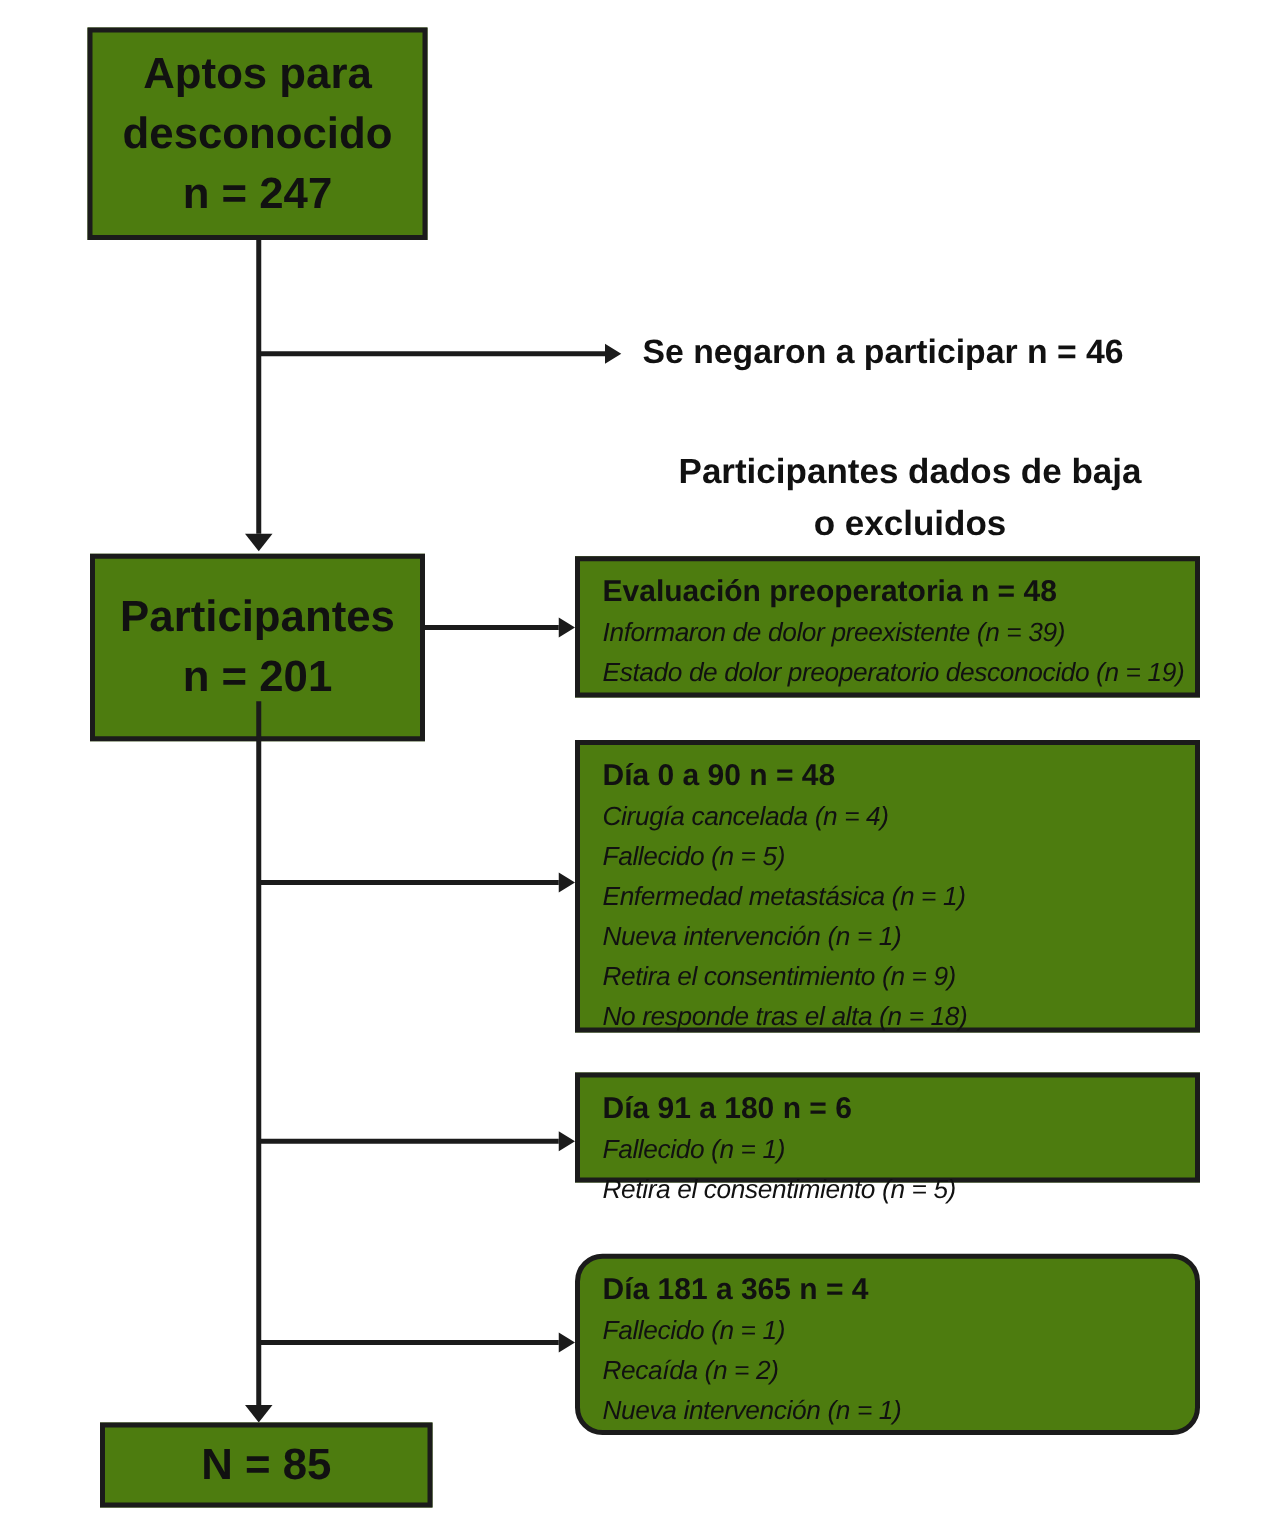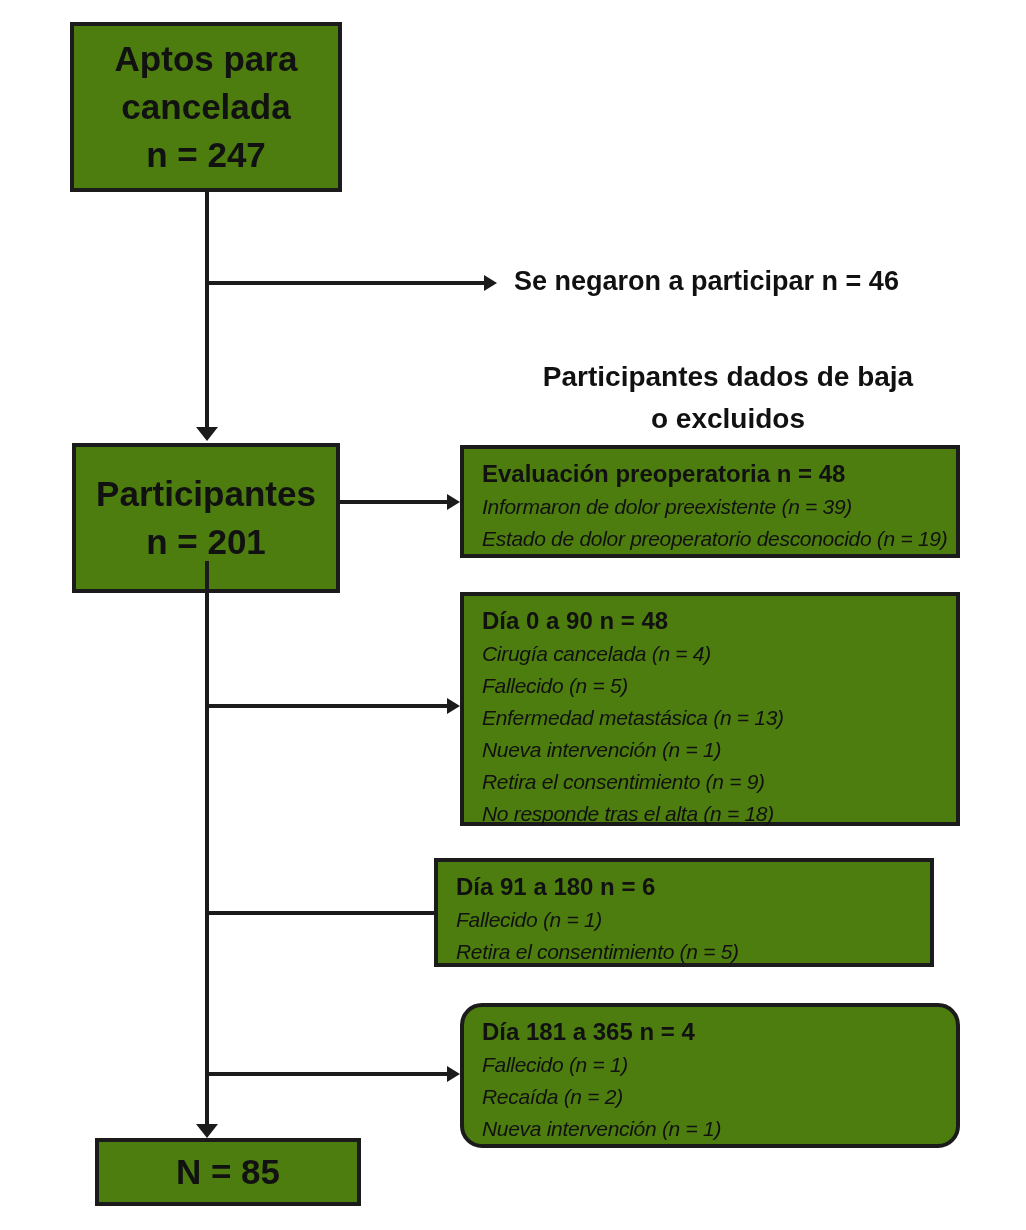--- a/index.html
+++ b/index.html
@@ -89,21 +89,21 @@
     text-align: center;
   }
 </style>
 </head>
 <body>
 
 <div class="canvas">
 
   <div class="box left-box" style="left:70px; top:22px; width:272px; height:170px;">
     <div>Aptos para</div>
-    <div>cancelada</div>
+    <div>desconocido</div>
     <div>n = 247</div>
   </div>
 
   <div class="vline" style="left:205px; top:192px; height:235px;"></div>
   <div class="arrow-down" style="left:196px; top:427px;"></div>
 
   <div class="hline" style="left:207px; top:281px; width:277px;"></div>
   <div class="arrow-right" style="left:484px; top:275px;"></div>
   <div class="free-label" style="left:514px; top:264px;">Se negaron a participar n = 46</div>
 
@@ -129,42 +129,42 @@
   <div class="vline" style="left:205px; top:561px; height:563px;"></div>
   <div class="arrow-down" style="left:196px; top:1124px;"></div>
 
   <div class="hline" style="left:207px; top:704px; width:240px;"></div>
   <div class="arrow-right" style="left:447px; top:698px;"></div>
 
   <div class="box right-box" style="left:460px; top:592px; width:500px; height:234px; ">
     <div class="rb-title">Día 0 a 90 n = 48</div>
     <div class="rb-item">Cirugía cancelada (n = 4)</div>
     <div class="rb-item">Fallecido (n = 5)</div>
-    <div class="rb-item">Enfermedad metastásica (n = 13)</div>
+    <div class="rb-item">Enfermedad metastásica (n = 1)</div>
     <div class="rb-item">Nueva intervención (n = 1)</div>
     <div class="rb-item">Retira el consentimiento (n = 9)</div>
     <div class="rb-item">No responde tras el alta (n = 18)</div>
   </div>
 
   <div class="hline" style="left:207px; top:911px; width:240px;"></div>
   <div class="arrow-right" style="left:447px; top:905px;"></div>
 
-  <div class="box right-box" style="left:434px; top:858px; width:500px; height:109px;">
+  <div class="box right-box" style="left:460px; top:858px; width:500px; height:88px;">
     <div class="rb-title">Día 91 a 180 n = 6</div>
     <div class="rb-item">Fallecido (n = 1)</div>
     <div class="rb-item">Retira el consentimiento (n = 5)</div>
   </div>
 
   <div class="hline" style="left:207px; top:1072px; width:240px;"></div>
   <div class="arrow-right" style="left:447px; top:1066px;"></div>
 
   <div class="box right-box" style="left:460px; top:1003px; width:500px; height:145px;border-radius:22px;">
     <div class="rb-title">Día 181 a 365 n = 4</div>
     <div class="rb-item">Fallecido (n = 1)</div>
     <div class="rb-item">Recaída (n = 2)</div>
     <div class="rb-item">Nueva intervención (n = 1)</div>
   </div>
 
-  <div class="box left-box" style="left:95px; top:1138px; width:266px; height:68px;">
+  <div class="box left-box" style="left:80px; top:1138px; width:266px; height:68px;">
     <div>N = 85</div>
   </div>
 
 </div>
 
 </body></html>

